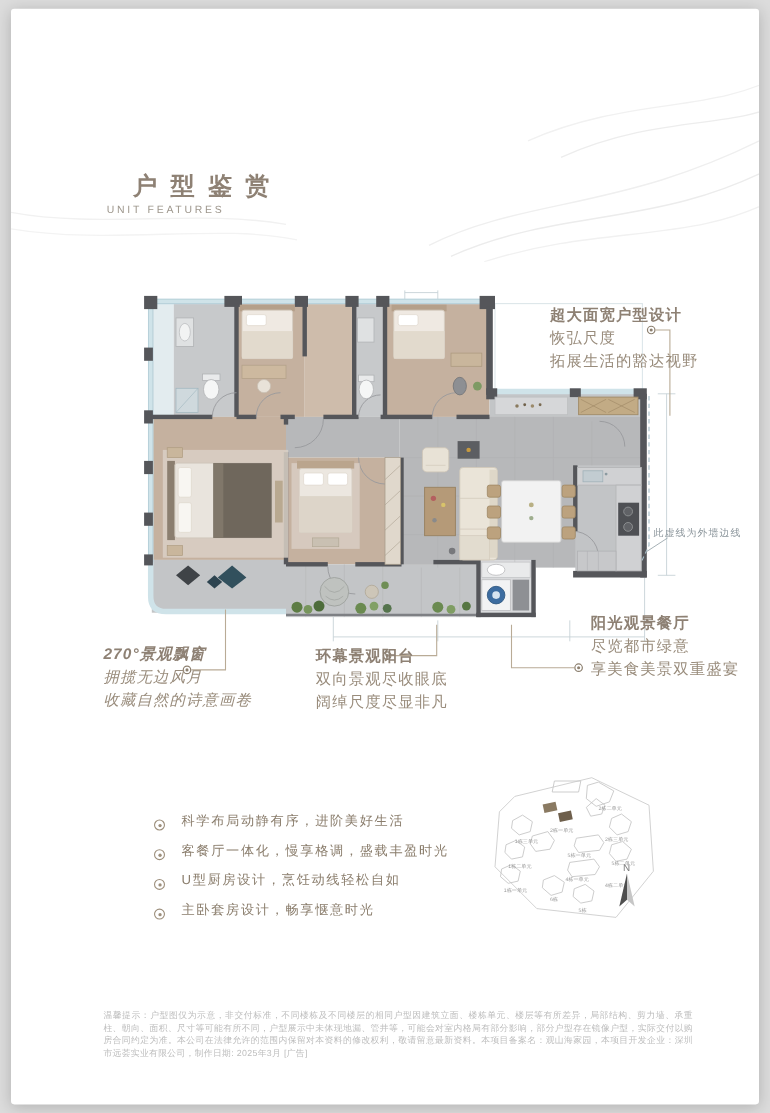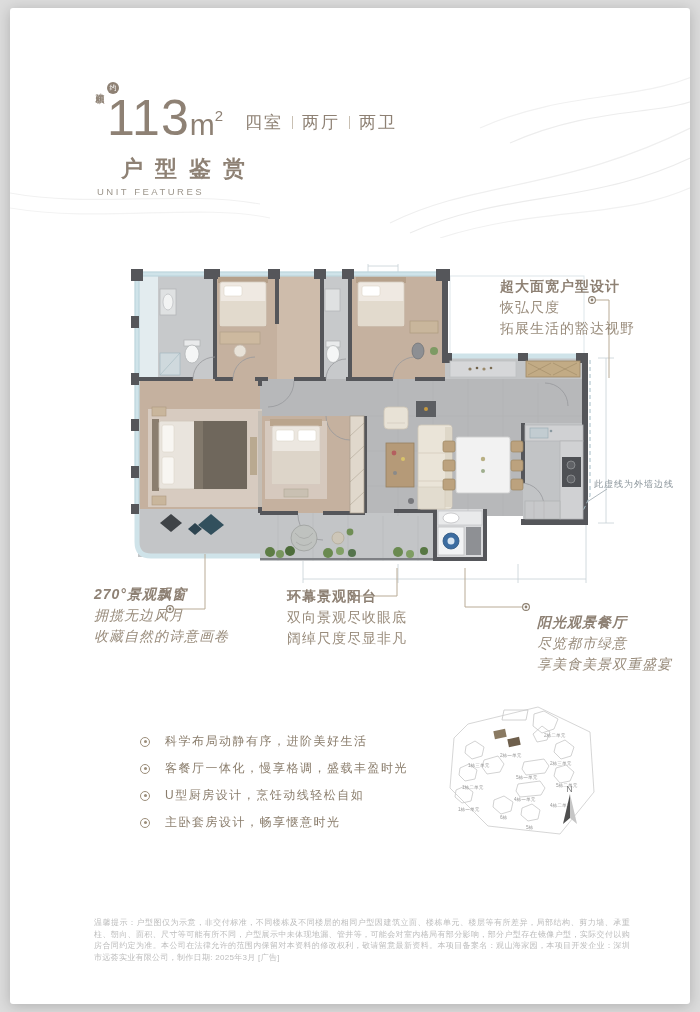--- a/index.html
+++ b/index.html
@@ -37,21 +37,21 @@
   .sec-sub{position:absolute;left:87px;top:178px;font-size:9.5px;letter-spacing:2.5px;color:#9d968c;}
   
   .swirl{position:absolute;left:0;top:0;pointer-events:none;}
   
   .callout{position:absolute;color:#8e8174;font-size:14px;line-height:21px;}
   .callout .ct{font-weight:600;letter-spacing:1px;}
   .callout .cl{color:#998c7c;letter-spacing:1px;}
   .wall-note{position:absolute;left:584px;top:470px;font-size:9px;color:#8b959b;letter-spacing:1px;text-align:right;}
   
   .features{position:absolute;left:130px;top:720px;}
-  .feat{display:flex;align-items:center;height:27px;}
+  .feat{display:flex;align-items:flex-end;height:27px;}
   .feat .ring{
     width:8px;height:8px;border:1.4px solid #9c8e7b;border-radius:50%;
     display:flex;align-items:center;justify-content:center;flex:none;
   }
   .feat .ring i{display:block;width:3px;height:3px;background:#9c8e7b;border-radius:50%;}
   .feat .ft{font-size:12px;color:#8a7d6c;letter-spacing:1.5px;margin-left:15px;}
   
   .siteplan{position:absolute;left:428px;top:696px;width:175px;height:145px;}
   .sp-label{position:absolute;font-size:6px;transform:scale(0.78);transform-origin:left top;color:#9a9a9a;white-space:nowrap;}
   .compass{position:absolute;left:550px;top:776px;width:20px;text-align:center;}
@@ -71,36 +71,20 @@
       <path d="M380,215 C470,170 560,185 700,110"></path>
       <path d="M400,225 C500,180 590,200 700,140" stroke="#ececec"></path>
       <path d="M430,230 C540,195 620,215 700,170" stroke="#f1f1f1"></path>
       <path d="M470,120 C560,80 640,95 700,60" stroke="#f1f1f1"></path>
       <path d="M500,135 C590,95 660,110 700,85" stroke="#ededed"></path>
       <path d="M0,200 C90,215 190,195 260,210" stroke="#f3f3f3"></path>
       <path d="M0,185 C80,200 170,182 250,196" stroke="#f1f1f1"></path>
     </g>
   </svg>
 
-  <div class="hdr">
-    <div style="position:relative;">
-      <span class="area-label">建筑面积</span>
-      <span class="approx">约</span>
-    </div>
-    <div>
-      <span class="area-num">113</span><span class="area-unit">m</span><span class="area-sup">2</span>
-    </div>
-    <div class="rooms">
-      <span class="r">四室</span>
-      <span class="bar"></span>
-      <span class="r">两厅</span>
-      <span class="bar"></span>
-      <span class="r">两卫</span>
-    </div>
-  </div>
 
   <div class="sec-title">户型鉴赏</div>
   <div class="sec-sub">UNIT FEATURES</div>
 
   <svg class="swirl" style="left:88px;top:253px;" width="520" height="332" viewBox="0 0 520 332">
 
     <g stroke="#c6d1d6" stroke-width="0.8" fill="none">
       <path d="M270,3 V15 M300,3 V15 M270,5 H300"></path>
       <path d="M205,298 V322 M300,303 V322 M420,303 V322 M488,264 V322"></path>
       <path d="M205,318 H488"></path>
@@ -373,21 +357,21 @@
   <div class="callout" style="left:84px;top:576px;font-style:italic;">
     <div class="ct">270°景观飘窗</div>
     <div class="cl">拥揽无边风月</div>
     <div class="cl">收藏自然的诗意画卷</div>
   </div>
   <div class="callout" style="left:277px;top:578px;">
     <div class="ct">环幕景观阳台</div>
     <div class="cl">双向景观尽收眼底</div>
     <div class="cl">阔绰尺度尽显非凡</div>
   </div>
-  <div class="callout" style="left:527px;top:604px;font-style:italic;">
+  <div class="callout" style="left:527px;top:548px;">
     <div class="ct">阳光观景餐厅</div>
     <div class="cl">尽览都市绿意</div>
     <div class="cl">享美食美景双重盛宴</div>
   </div>
   <div class="wall-note">此虚线为外墙边线</div>
 
   <div class="features">
     <div class="feat">
       <span class="ring">
           <i></i>

